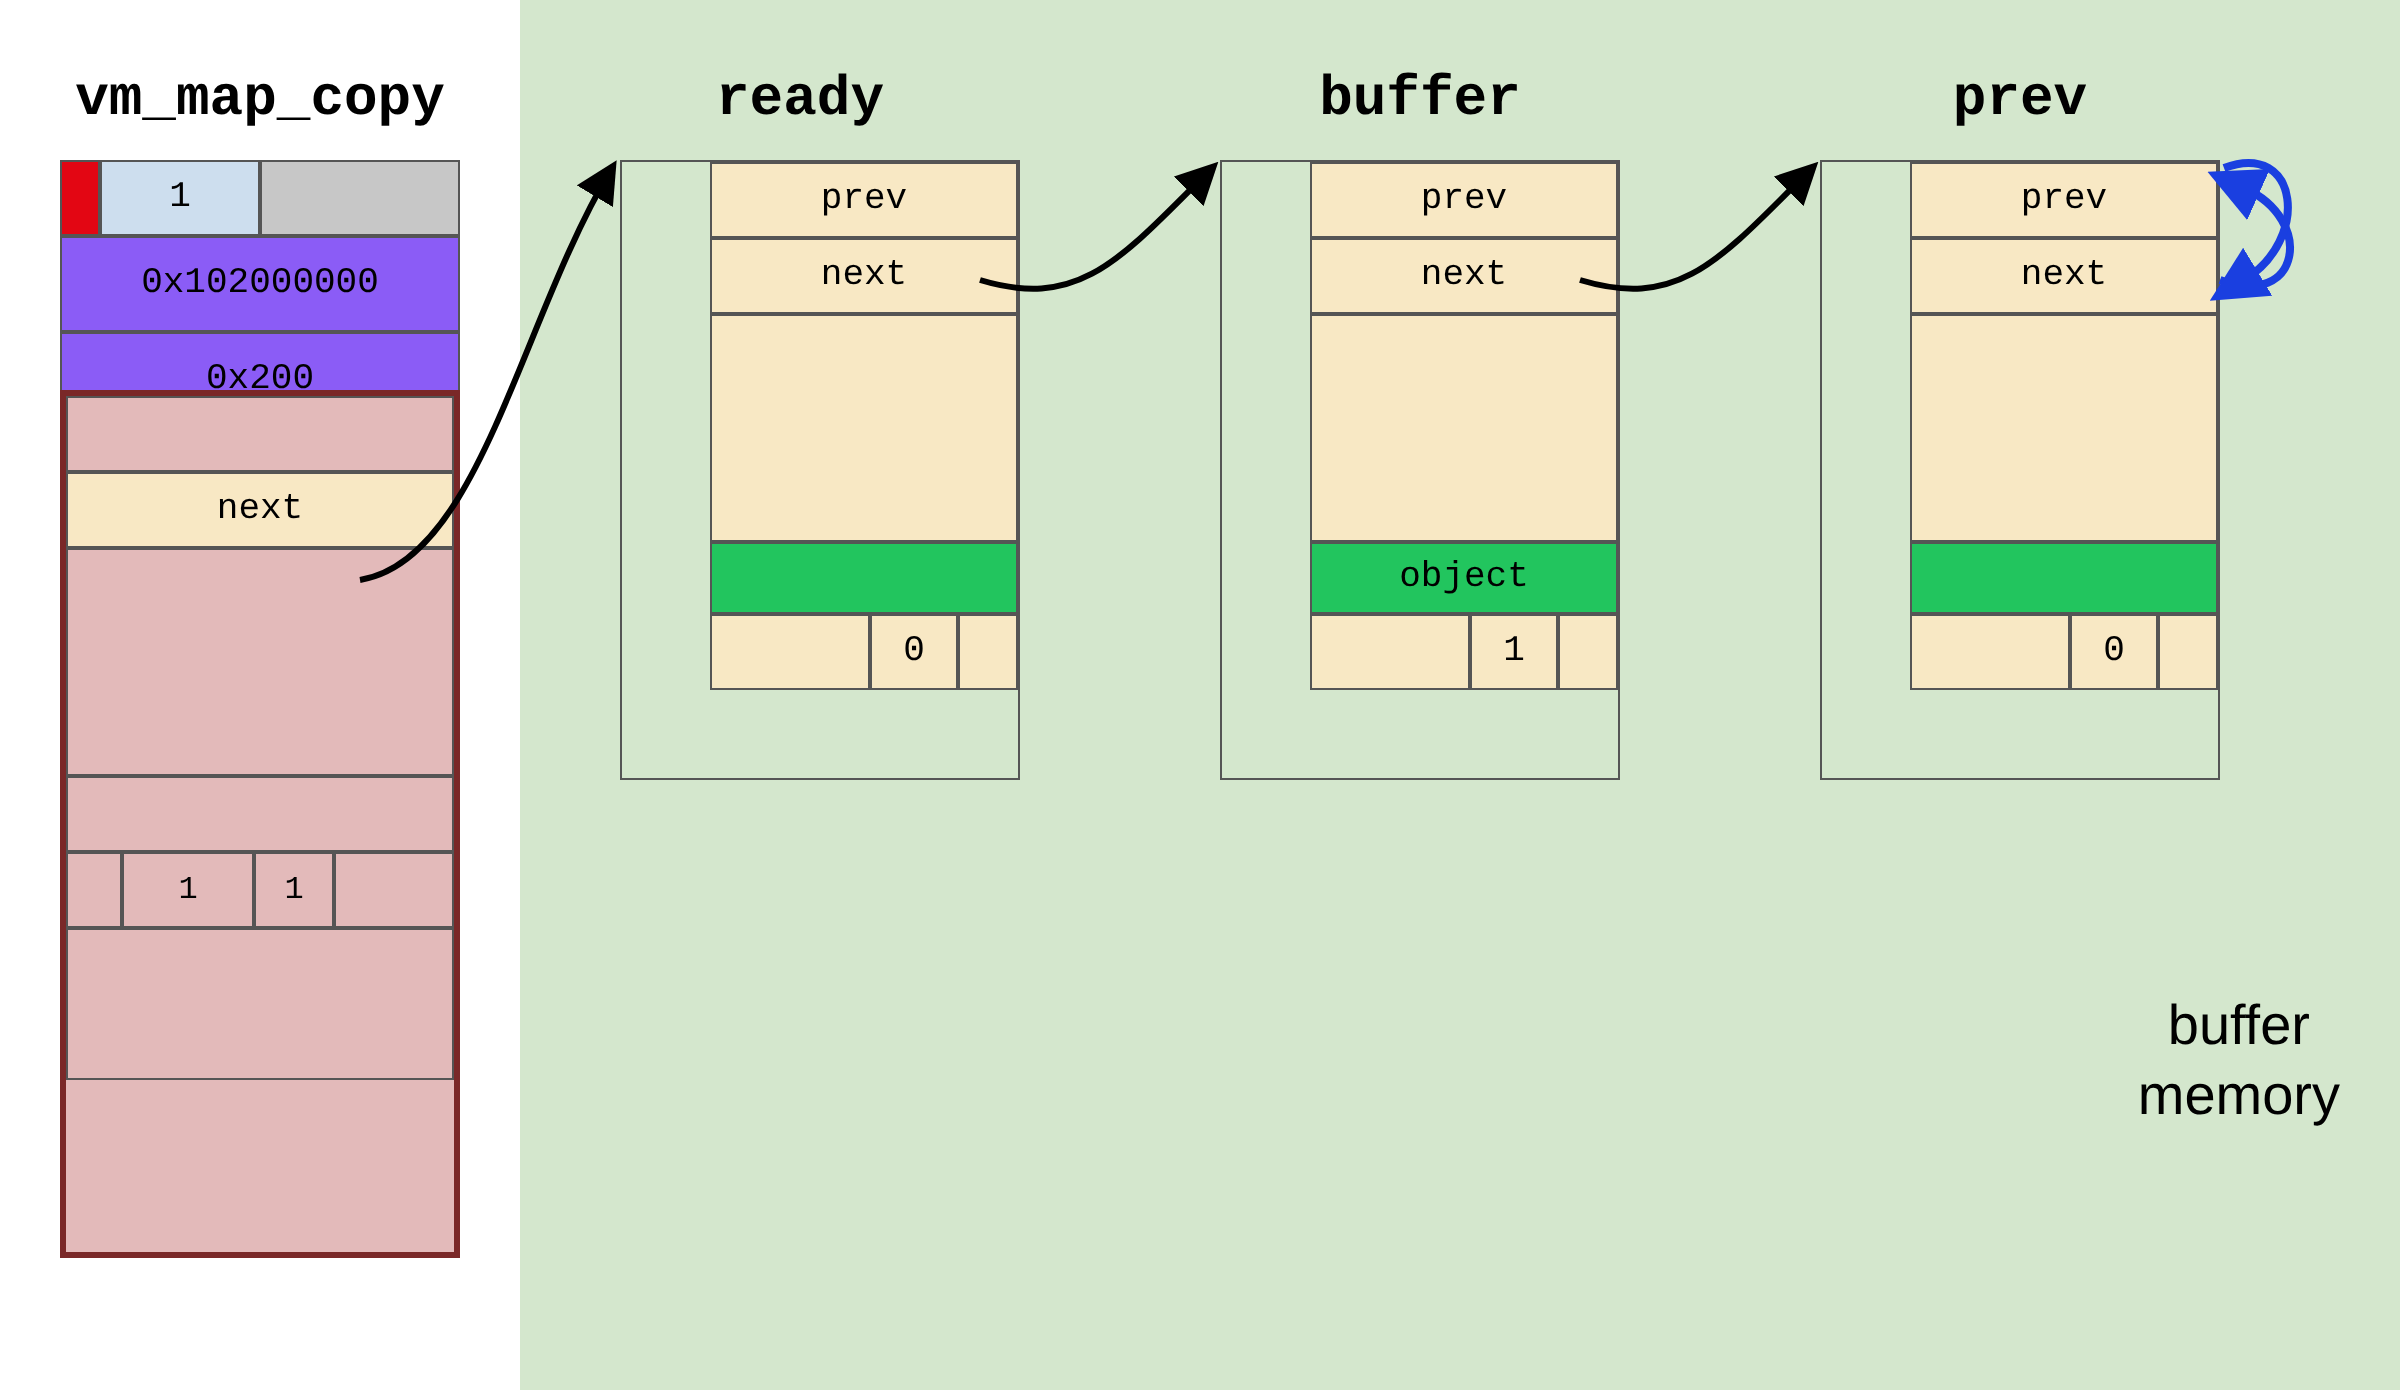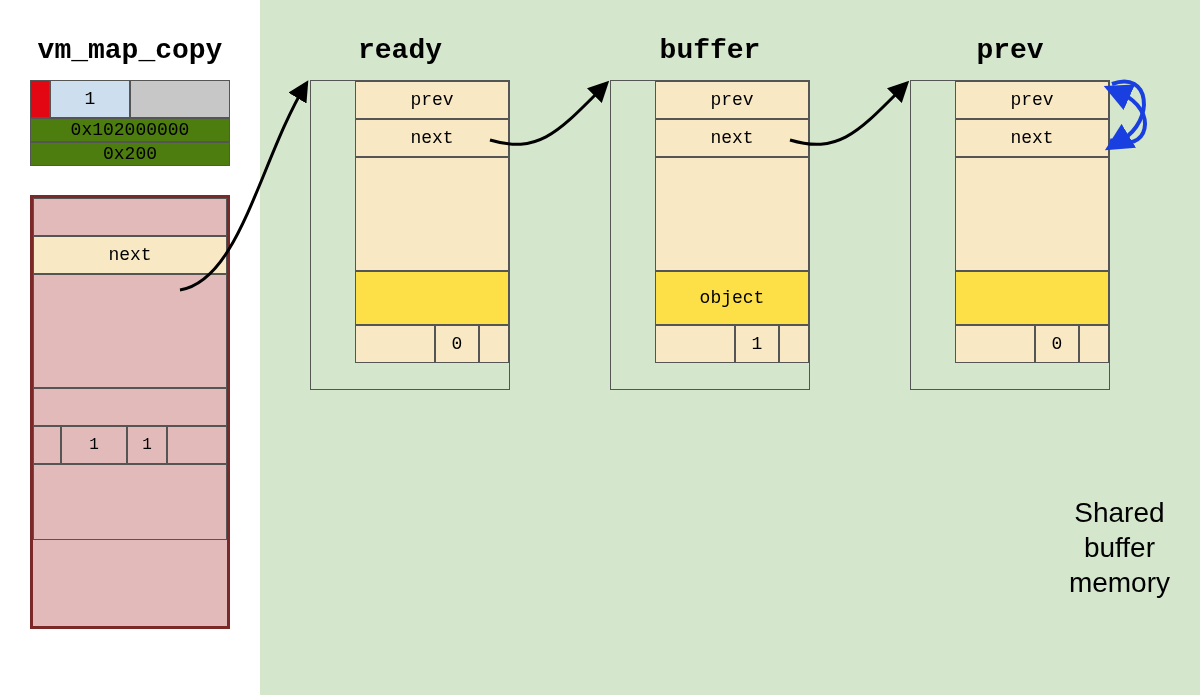--- a/index.html
+++ b/index.html
@@ -55,21 +55,21 @@
   .vm-struct {
     position: absolute;
     left: 30px;
     top: 80px;
     width: 200px;
   }
   .vm-top-row { display: flex; height: 38px; }
   .vm-red { background: #e30613; width: 20px; border: 1px solid #555; }
   .vm-one { background: #cddeee; width: 80px; }
   .vm-gray { background: #c7c7c7; width: 100px; }
-  .vm-row { height: 24px; background: #4d7c0f; width: 200px; }
+  .vm-row { height: 48px; background: #8b5cf6; width: 200px; }
   
   .vm-entry-block {
     position: absolute;
     left: 30px;
     top: 195px;
     width: 200px;
     height: 434px;
     border: 3px solid #7a2828;
     background: #e3baba;
   }
@@ -111,22 +111,22 @@
     align-items: center;
     justify-content: center;
     font-size: 18px;
   }
   .entry-spacer {
     height: 114px;
     background: #f8e8c4;
     border: 1px solid #555;
   }
   .entry-object {
-    height: 54px;
-    background: #fde047;
+    height: 36px;
+    background: #22c55e;
     border: 1px solid #555;
     display: flex;
     align-items: center;
     justify-content: center;
     font-size: 18px;
   }
   .entry-flags {
     display: flex;
     height: 38px;
     background: #f8e8c4;
@@ -147,21 +147,20 @@
 <body>
 
 <div class="shared-bg"></div>
 
 <div class="header vm-header">vm_map_copy</div>
 <div class="header ready-header">ready</div>
 <div class="header mapping-header">buffer</div>
 <div class="header done-header">prev</div>
 
 <div class="shared-label">
-  <div>Shared</div>
   <div>buffer</div>
   <div>memory</div>
 </div>
 
 <div class="vm-struct">
   <div class="vm-top-row">
     <div class="vm-red"></div>
     <div class="cell vm-one">1</div>
     <div class="cell vm-gray"></div>
   </div>

